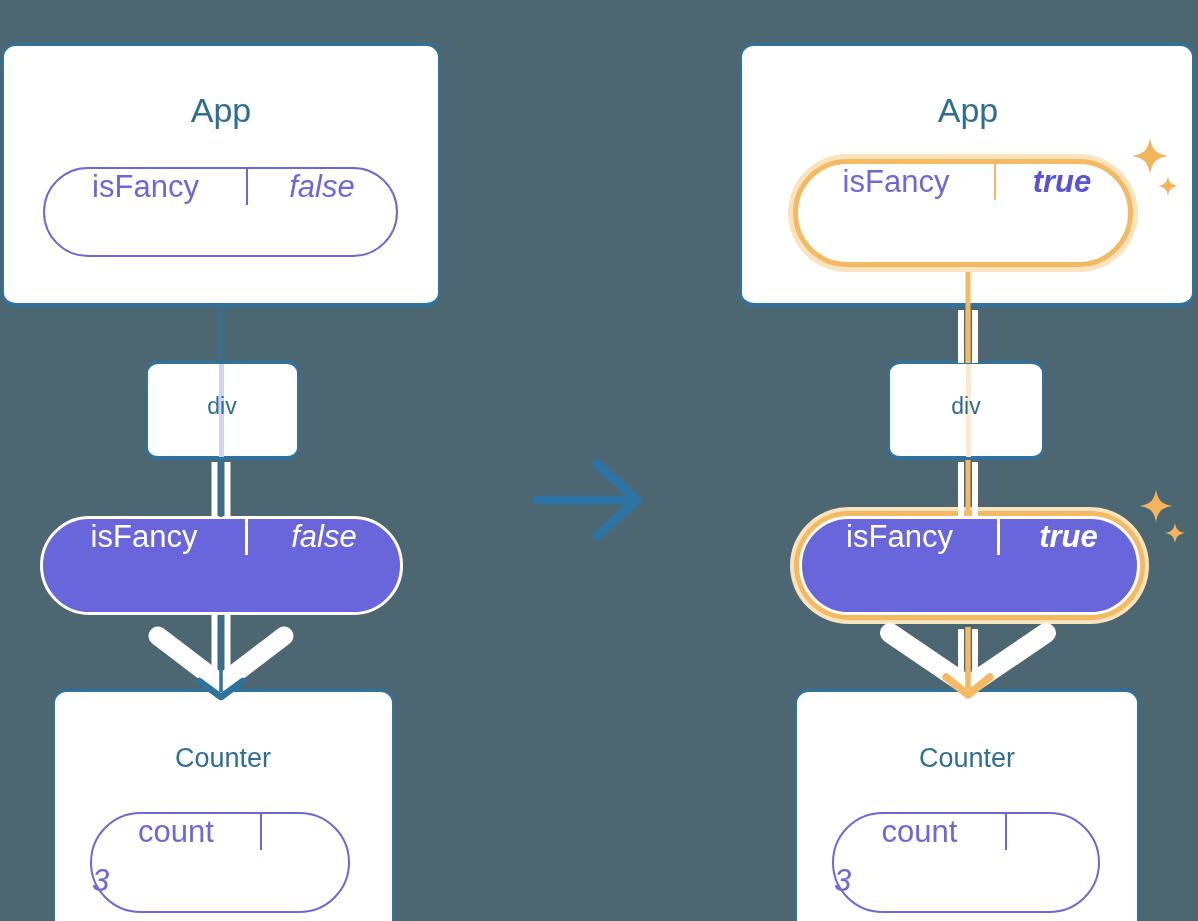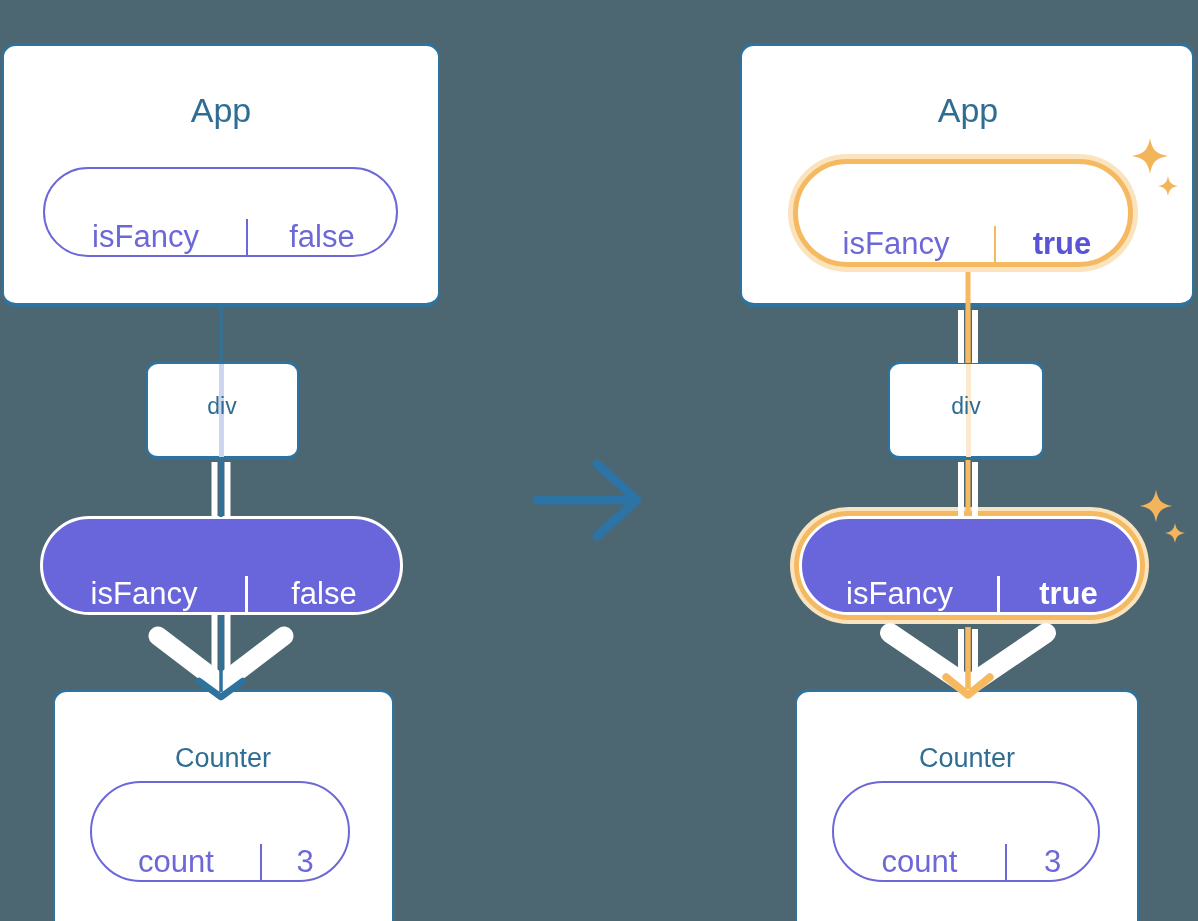--- a/index.html
+++ b/index.html
@@ -26,25 +26,25 @@
   .counter-left{left:53px;top:650px;width:341px;height:265px;}
   .counter-right{left:795px;top:650px;width:344px;height:265px;}
   .title{
     position:absolute;z-index:3;color:var(--title);font-weight:500;
     text-align:center;white-space:nowrap;transform:translateX(-50%);
   }
   .t-app{font-size:34px;}
   .t-counter{font-size:27px;}
   .t-div{font-size:23px;}
   .pill{
-    position:absolute;z-index:3;display:flex;align-items:flex-end;
+    position:absolute;z-index:3;display:flex;align-items:flex-start;
     font-size:31px;color:var(--purple);
   }
   .pill .cell{display:flex;align-items:center;justify-content:center;}
-  .pill .cell.grow{flex:1;}
+  .pill .cell.grow{flex:1;font-style:italic;}
   
   .pill-app-left{
     left:43px;top:128px;width:355px;height:90px;border-radius:45px;
     border:2.5px solid var(--purple);background:#fff;
   }
   .pill-app-left .cell1{width:203px;border-right:2.5px solid var(--purple);}
   
   .pill-app-right{
     left:793px;top:120px;width:340px;height:108px;border-radius:56px;
     border:5px solid var(--orange);background:#fff;
@@ -57,21 +57,21 @@
     border-radius:50px;top:477px;height:99px;
   }
   .pill-purple-left{left:40px;width:363px;}
   .pill-purple-left .cell1{width:205px;border-right:3px solid #fff;}
   .pill-purple-right{
     left:799px;width:341px;
     box-shadow:0 0 0 5px var(--orange),0 0 0 9px var(--peach);
   }
   .pill-purple-right .cell1{width:198px;border-right:3px solid #fff;}
   
-  .pill-counter{border:2.5px solid var(--purple);background:#fff;top:742px;height:101px;border-radius:51px;}
+  .pill-counter{border:2.5px solid var(--purple);background:#fff;top:773px;height:101px;border-radius:51px;flex-direction:column;}
   .pill-counter-left{left:90px;width:260px;}
   .pill-counter-left .cell1{width:170px;border-right:2.5px solid var(--purple);}
   .pill-counter-right{left:832px;width:268px;}
   .pill-counter-right .cell1{width:173px;border-right:2.5px solid var(--purple);}
   .bold-val{font-weight:700;color:var(--purple-bold);}
   .pill-purple .bold-val{color:#fff;}
   
   .stripe{position:absolute;z-index:2;width:5px;}
   .stripe-left{left:219px;top:325px;height:93px;background:var(--lavender-line);}
   .stripe-right{left:966px;top:325px;height:93px;background:var(--peach-line);}

